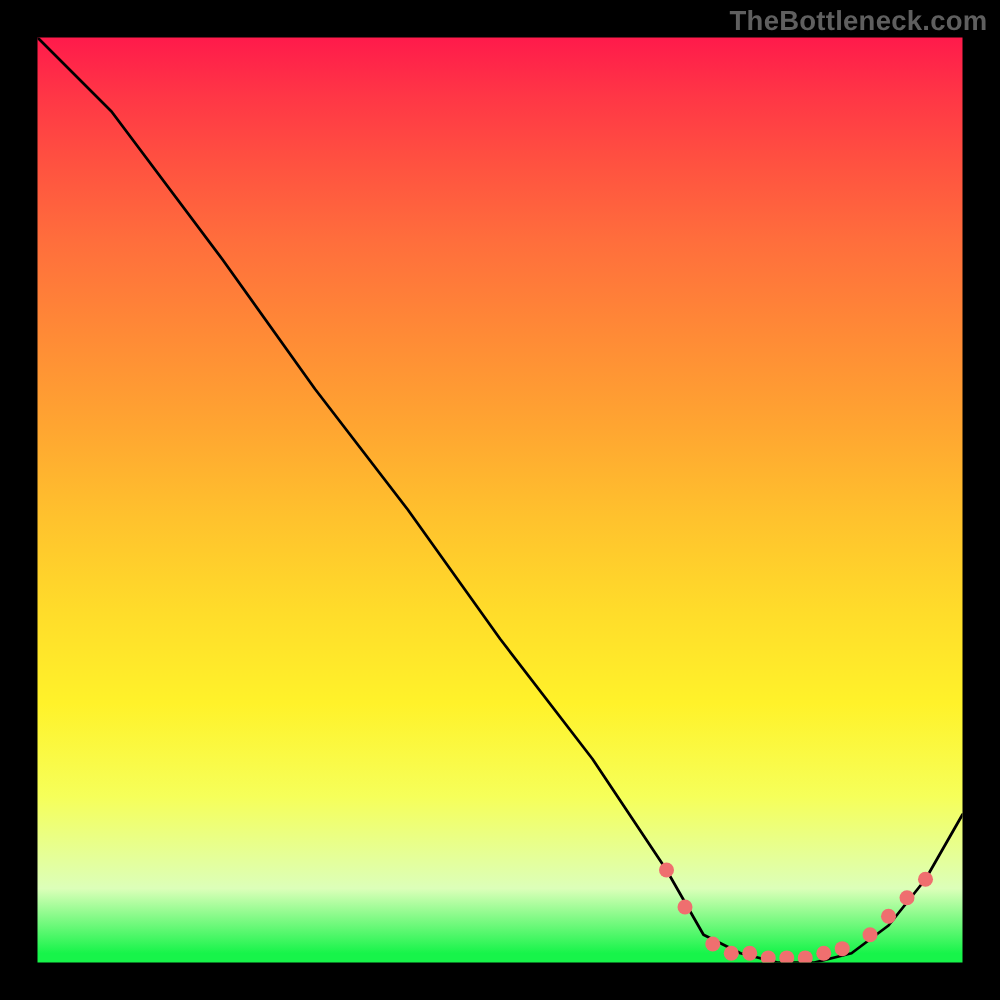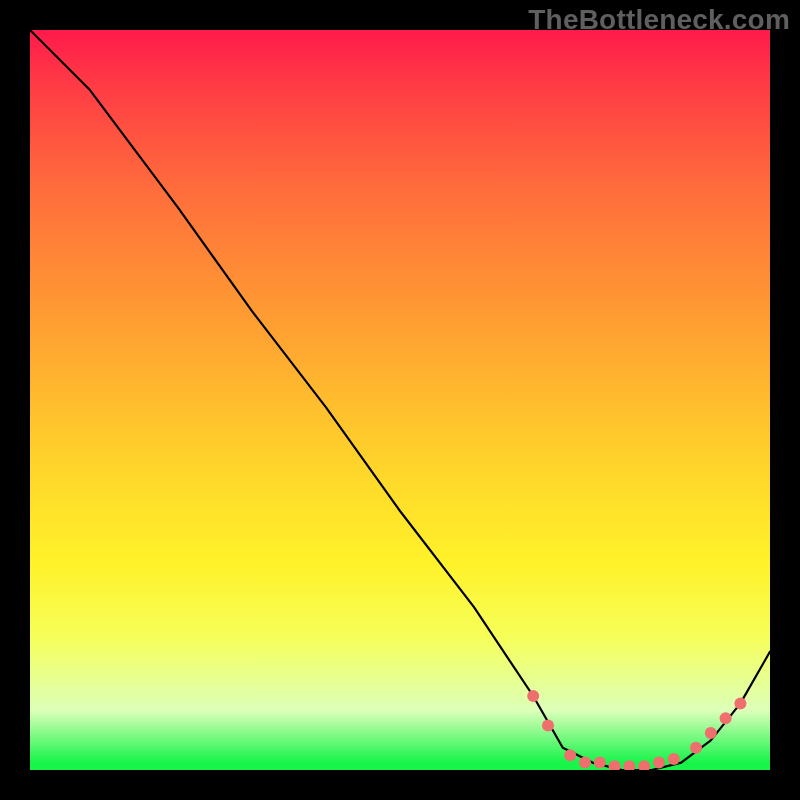--- a/index.html
+++ b/index.html
@@ -15,21 +15,21 @@
     position: relative;
     width: 800px;
     height: 800px;
     background: #000;
   }
   .watermark {
     position: absolute;
     top: 4px;
     right: 10px;
     color: #5f5f5f;
-    font-size: 28px;
+    font-size: 22px;
     font-weight: 600;
     letter-spacing: 0.2px;
     z-index: 10;
   }
   .plot {
     position: absolute;
     left: 30px;
     top: 30px;
     width: 740px;
     height: 740px;

